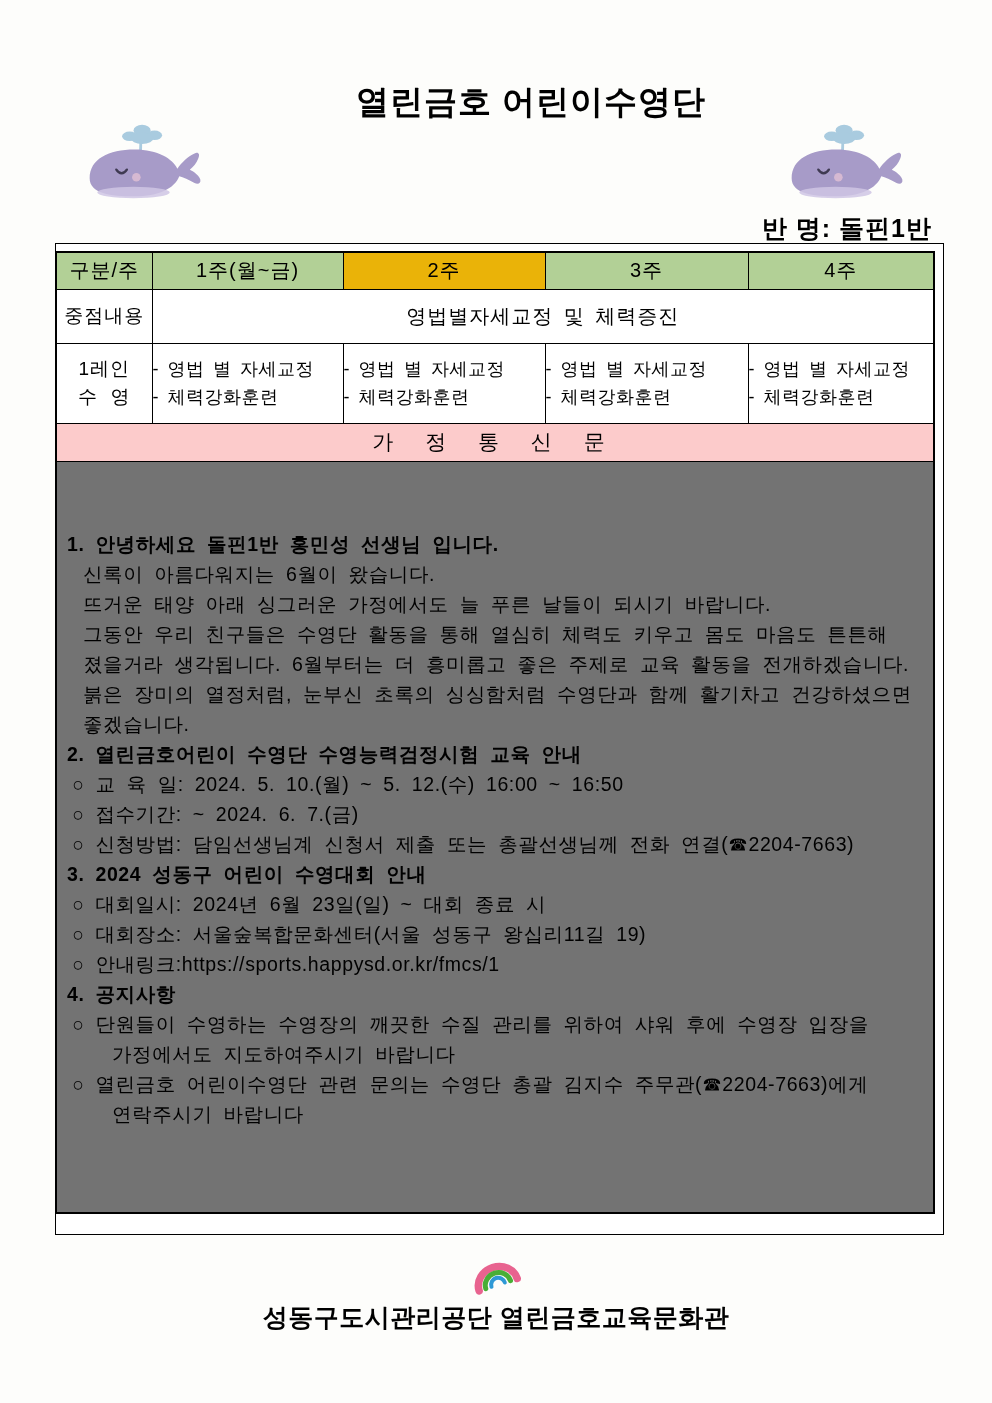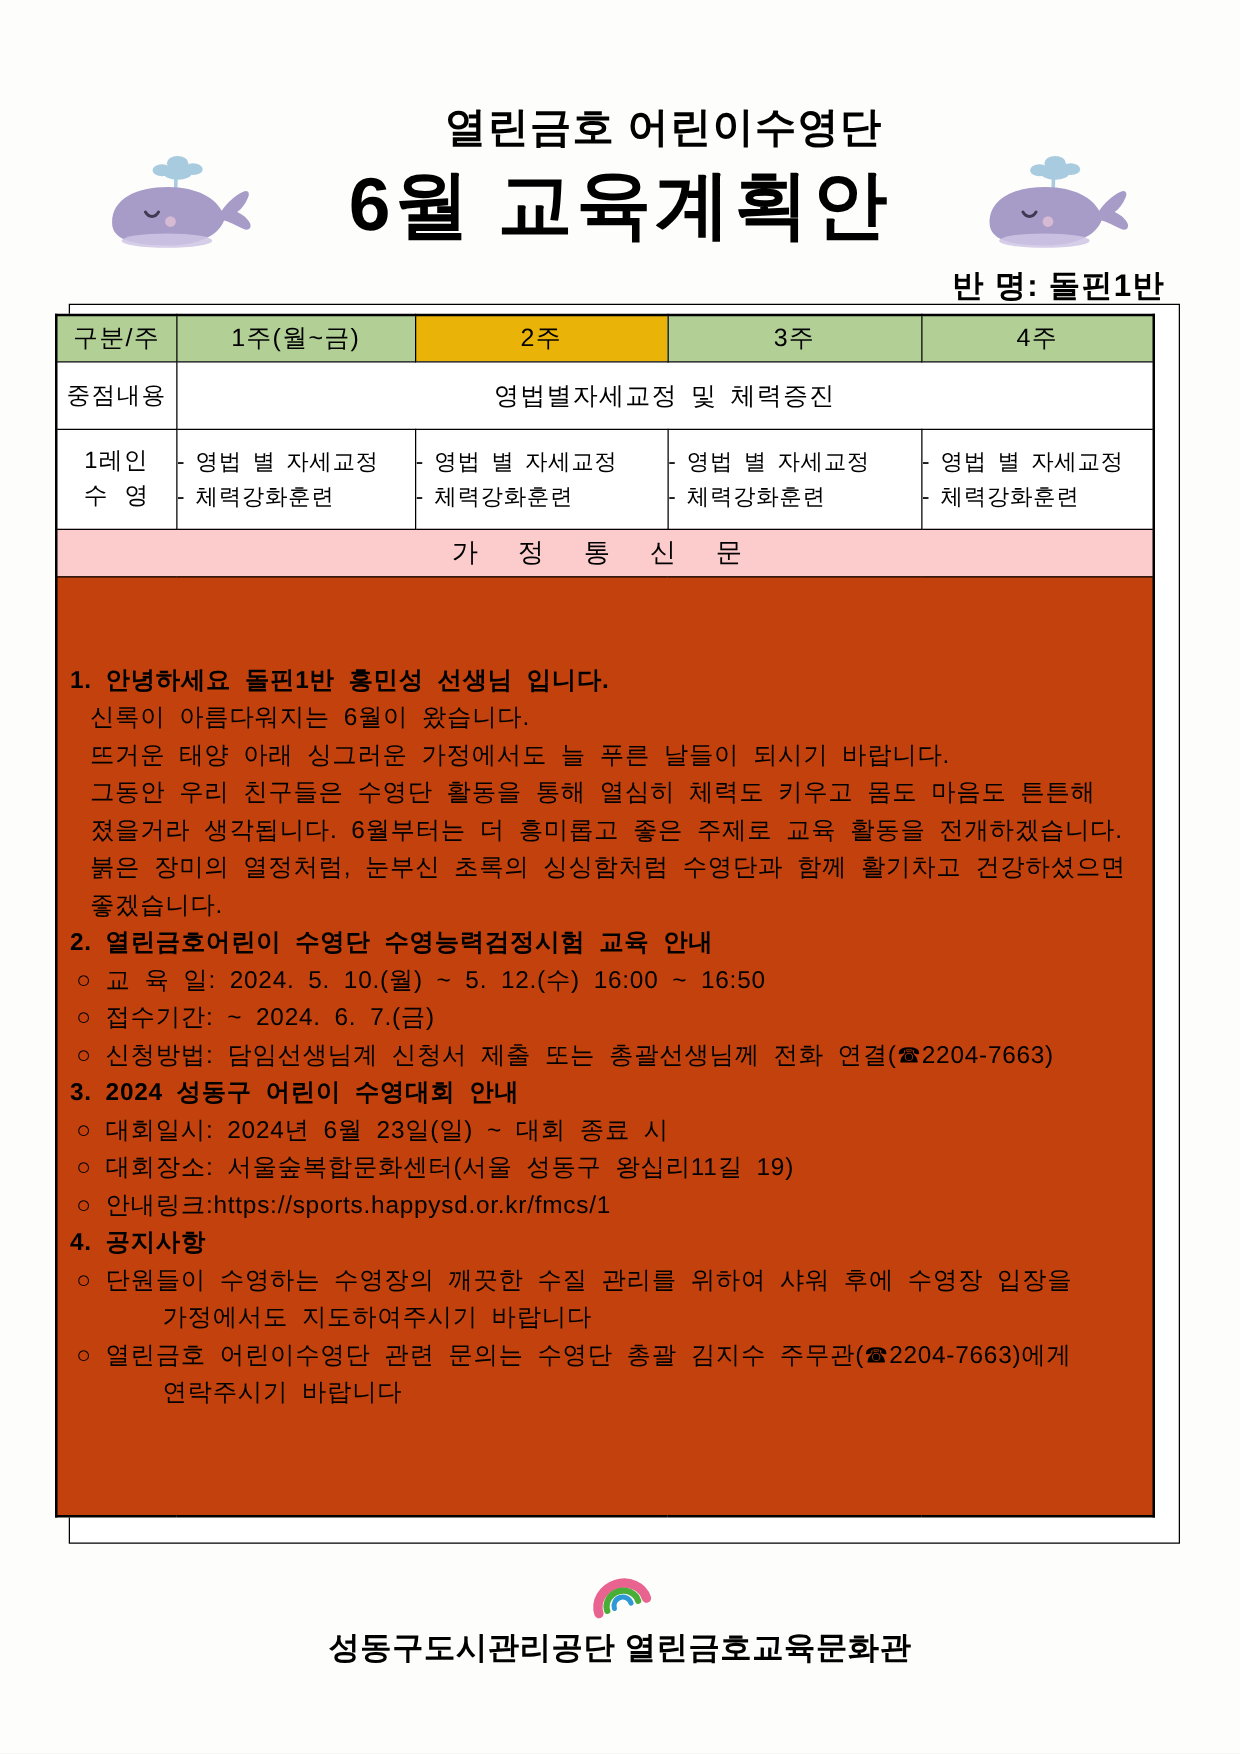--- a/index.html
+++ b/index.html
@@ -25,21 +25,21 @@
   .whale { position:absolute; top:121px; width:124px; height:82px; }
   .whale.left  { left:82px; }
   .whale.right { left:784px; }
   
   .frame {
     position:absolute; left:55px; top:243px; width:889px; height:992px;
     border:1.5px solid #000; background:#fff; box-sizing:border-box;
   }
   
   table.plan {
-    position:absolute; left:44px; top:251px; width:878px;
+    position:absolute; left:55px; top:251px; width:878px;
     border-collapse:collapse; table-layout:fixed; background:#fff;
     border:2.5px solid #000;
   }
   table.plan td { border:1.5px solid #000; padding:0; box-sizing:border-box; }
   td.th {
     text-align:center; font-size:20px; font-weight:400;
     height:37px; letter-spacing:1px;
   }
   td.rowlabel { text-align:center; font-size:19px; letter-spacing:1px; }
   td.focus {
@@ -48,43 +48,42 @@
   }
   td.lane-label { height:80px; line-height:28px; white-space:pre; }
   td.lane-cell {
     font-size:18px; padding:4px 4px 4px 7px; vertical-align:middle;
     line-height:28px; white-space:pre; letter-spacing:0.5px; word-spacing:3px;
   }
   td.banner {
     text-align:center; font-size:21px; height:38px;
     letter-spacing:13px; font-weight:500;
   }
-  td.content-cell { height:752px; vertical-align:top; background:#c2410c; }
+  td.content-cell { height:752px; vertical-align:top; background:#737373; }
   
   .notice { padding:67px 6px 0 0; font-size:19.5px; line-height:30px; }
   .nline { white-space:pre; letter-spacing:0.6px; word-spacing:5px; }
   .nline.bold { font-weight:700; }
   .i0 { padding-left:10px; }
   .i1 { padding-left:26px; }
   .i2 { padding-left:15px; }
-  .i3 { padding-left:84px; }
+  .i3 { padding-left:55px; }
   
   .footer {
     position:absolute; top:1248px; left:0; width:100%;
     display:flex; justify-content:center; align-items:center; gap:5px;flex-direction:column;
   }
   .footer-text { font-size:25px; font-weight:800; letter-spacing:0.5px; }
 </style>
 </head>
 <body>
 
 <div class="page">
 
   <div class="title1">열린금호 어린이수영단</div>
-  <div class="title2">6월 교육계획안</div>
   <div class="class-label">반 명: 돌핀1반</div>
 
   <svg class="whale left" viewBox="0 0 130 86">
     <g fill="#a9cbdf">
       <ellipse cx="50" cy="16" rx="8" ry="5"></ellipse>
       <ellipse cx="63" cy="10" rx="9" ry="6"></ellipse>
       <ellipse cx="76" cy="15" rx="8" ry="5"></ellipse>
       <ellipse cx="63" cy="18" rx="12" ry="6"></ellipse>
     </g>
     <path d="M62,34 C60,29 63,25 61,21" stroke="#a9cbdf" stroke-width="3" fill="none" stroke-linecap="round"></path>

